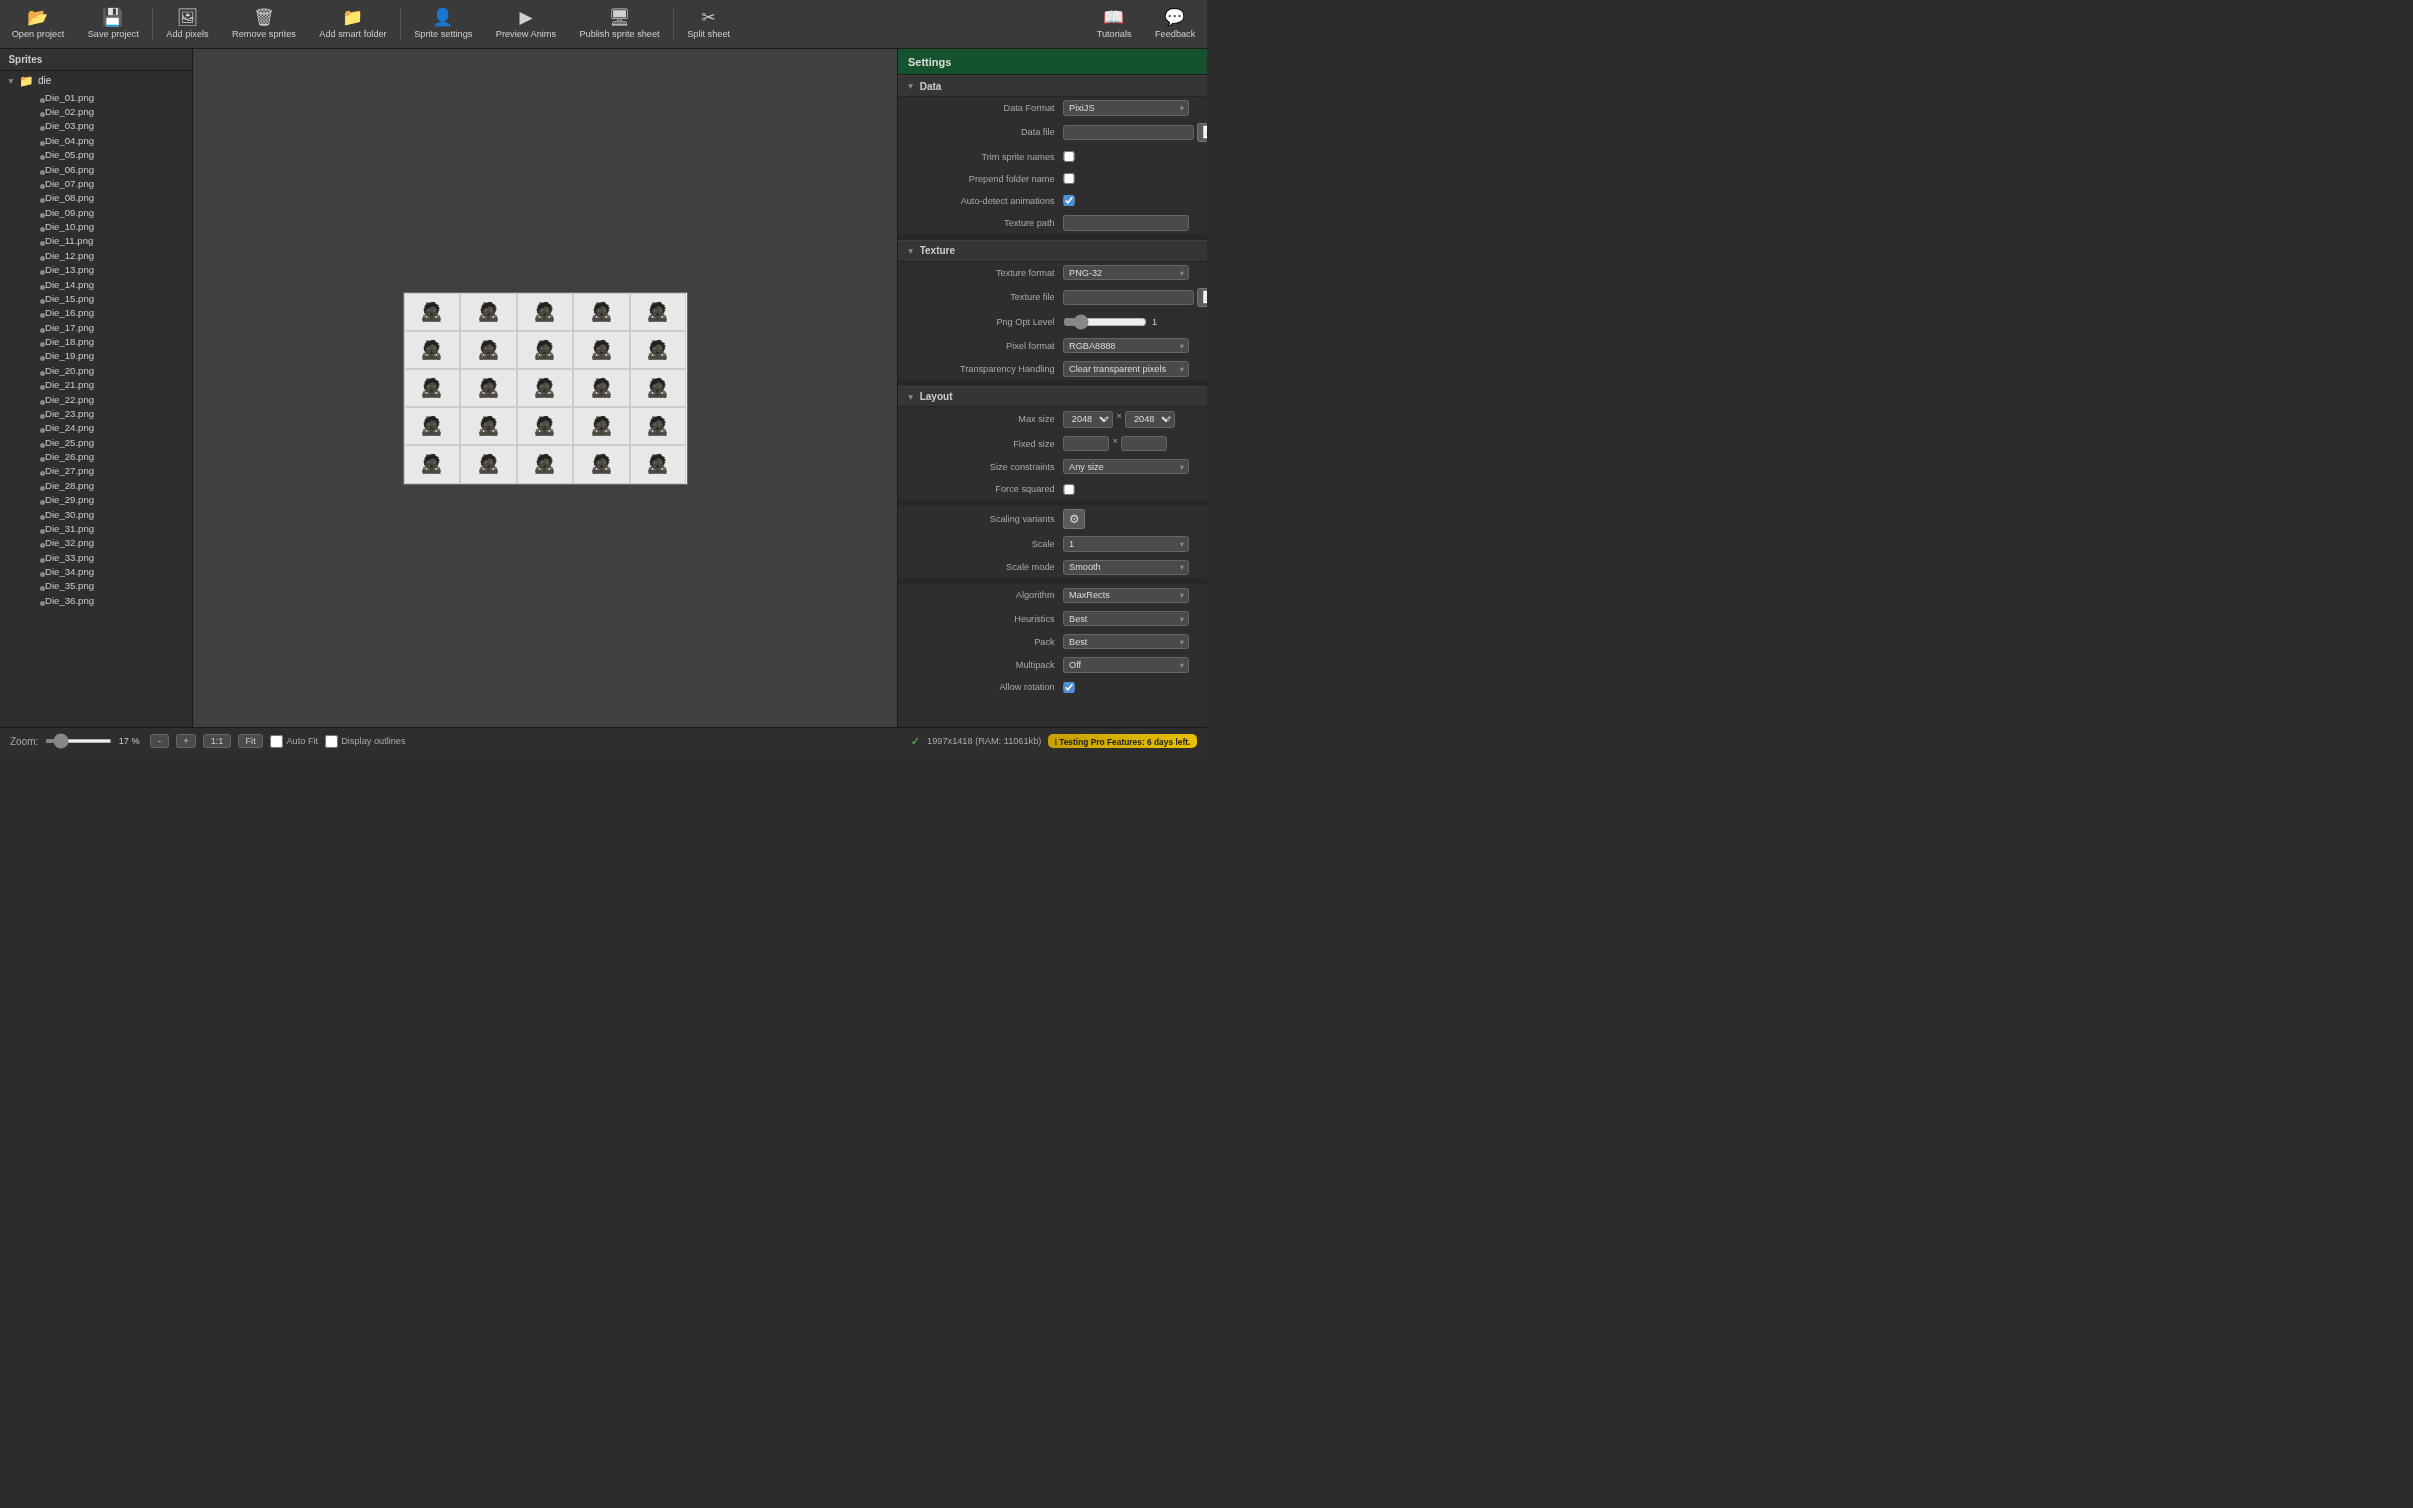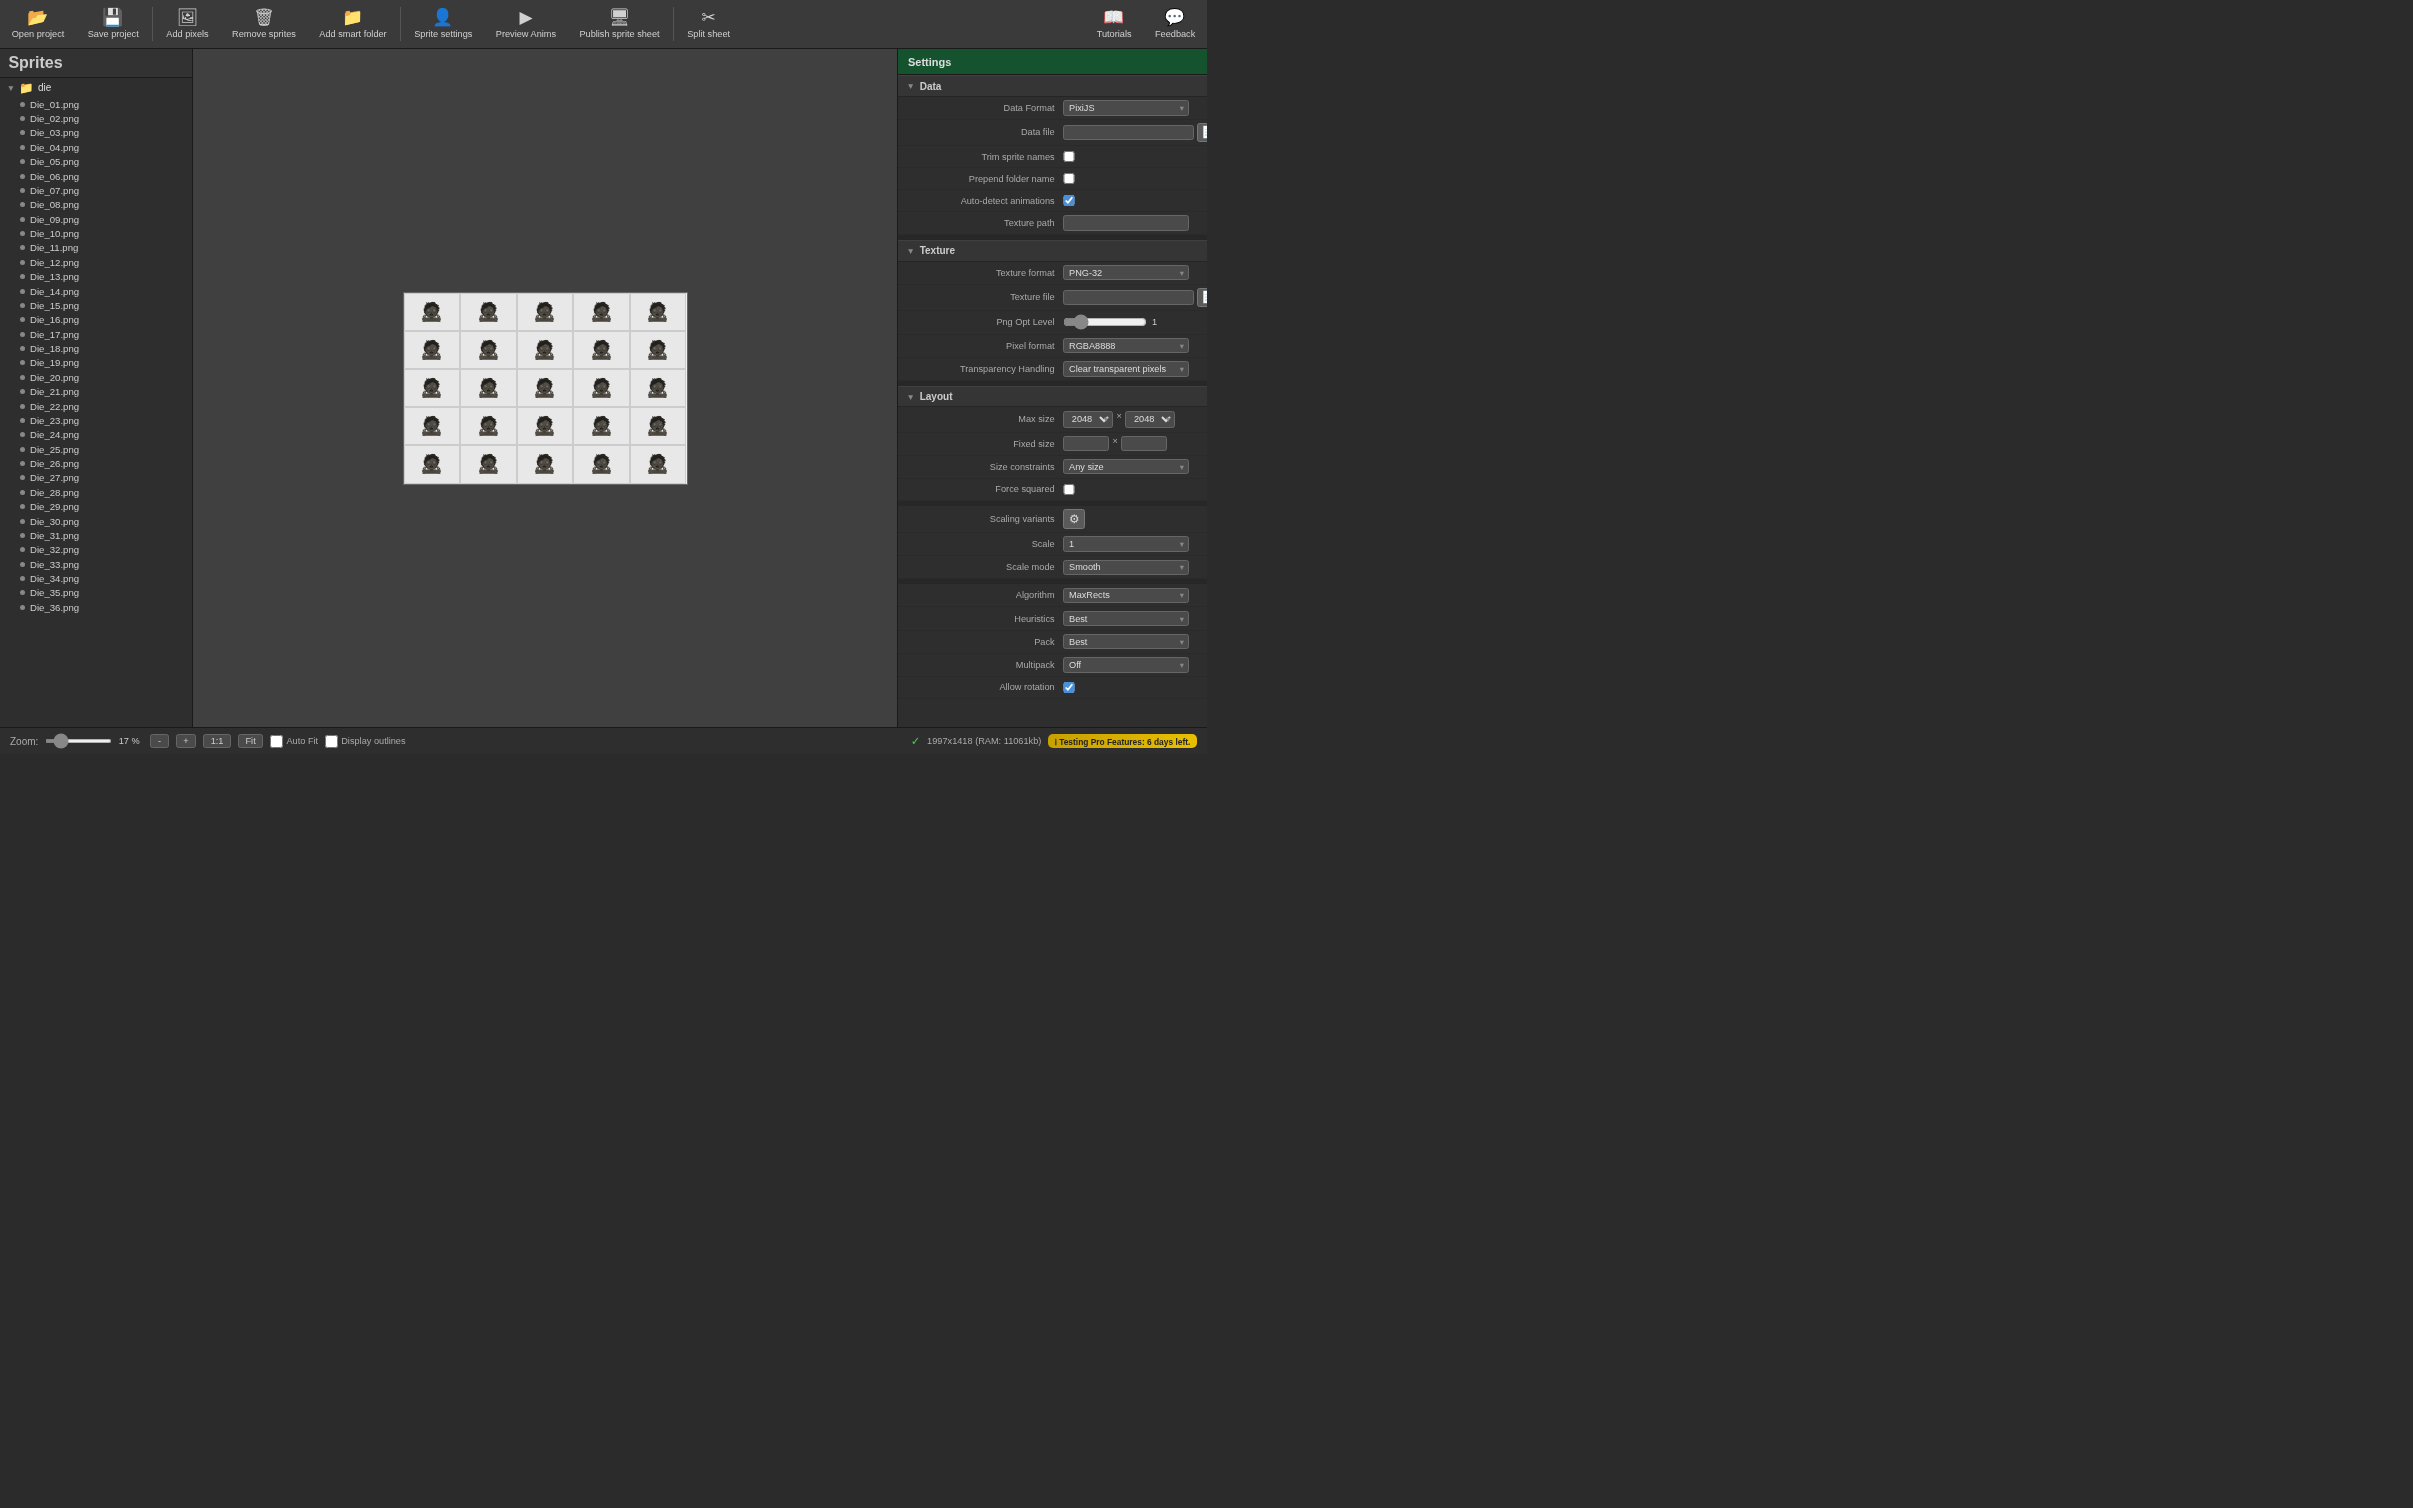--- a/index.html
+++ b/index.html
@@ -59,41 +59,41 @@
     
     #sidebar {
       width: 193px;
       background: #2e2e2e;
       border-right: 0.8px solid #1a1a1a;
       overflow-y: auto;
       flex-shrink: 0;
     }
     #sidebar-header {
       padding: 5px 8.4px;
-      font-size: 16px;
+      font-size: 10px;
       font-weight: 600;
       color: #ccc;
       background: #323232;
       border-bottom: 0.8px solid #1a1a1a;
     }
     .folder-row {
       display: flex;
       align-items: center;
       padding: 2.5px 6.7px;
       cursor: pointer;
       gap: 4.2px;
     }
     .folder-icon { font-size: 11.7px; color: #c8922a; }
     .folder-label { font-size: 10px; color: #ddd; }
     .sprite-row {
       display: flex;
-      align-items: center;
+      align-items: flex-end;
       padding: 1.7px 6.7px 1.7px 20px;
       cursor: pointer;
-      gap: 5px;
+      margin-left: 20px;
     }
     .sprite-dot {
       width: 5px; height: 5px;
       background: #888;
       border-radius: 50%;
       flex-shrink: 0;
     }
     .sprite-label { font-size: 9.6px; color: #ccc; }
 
     

